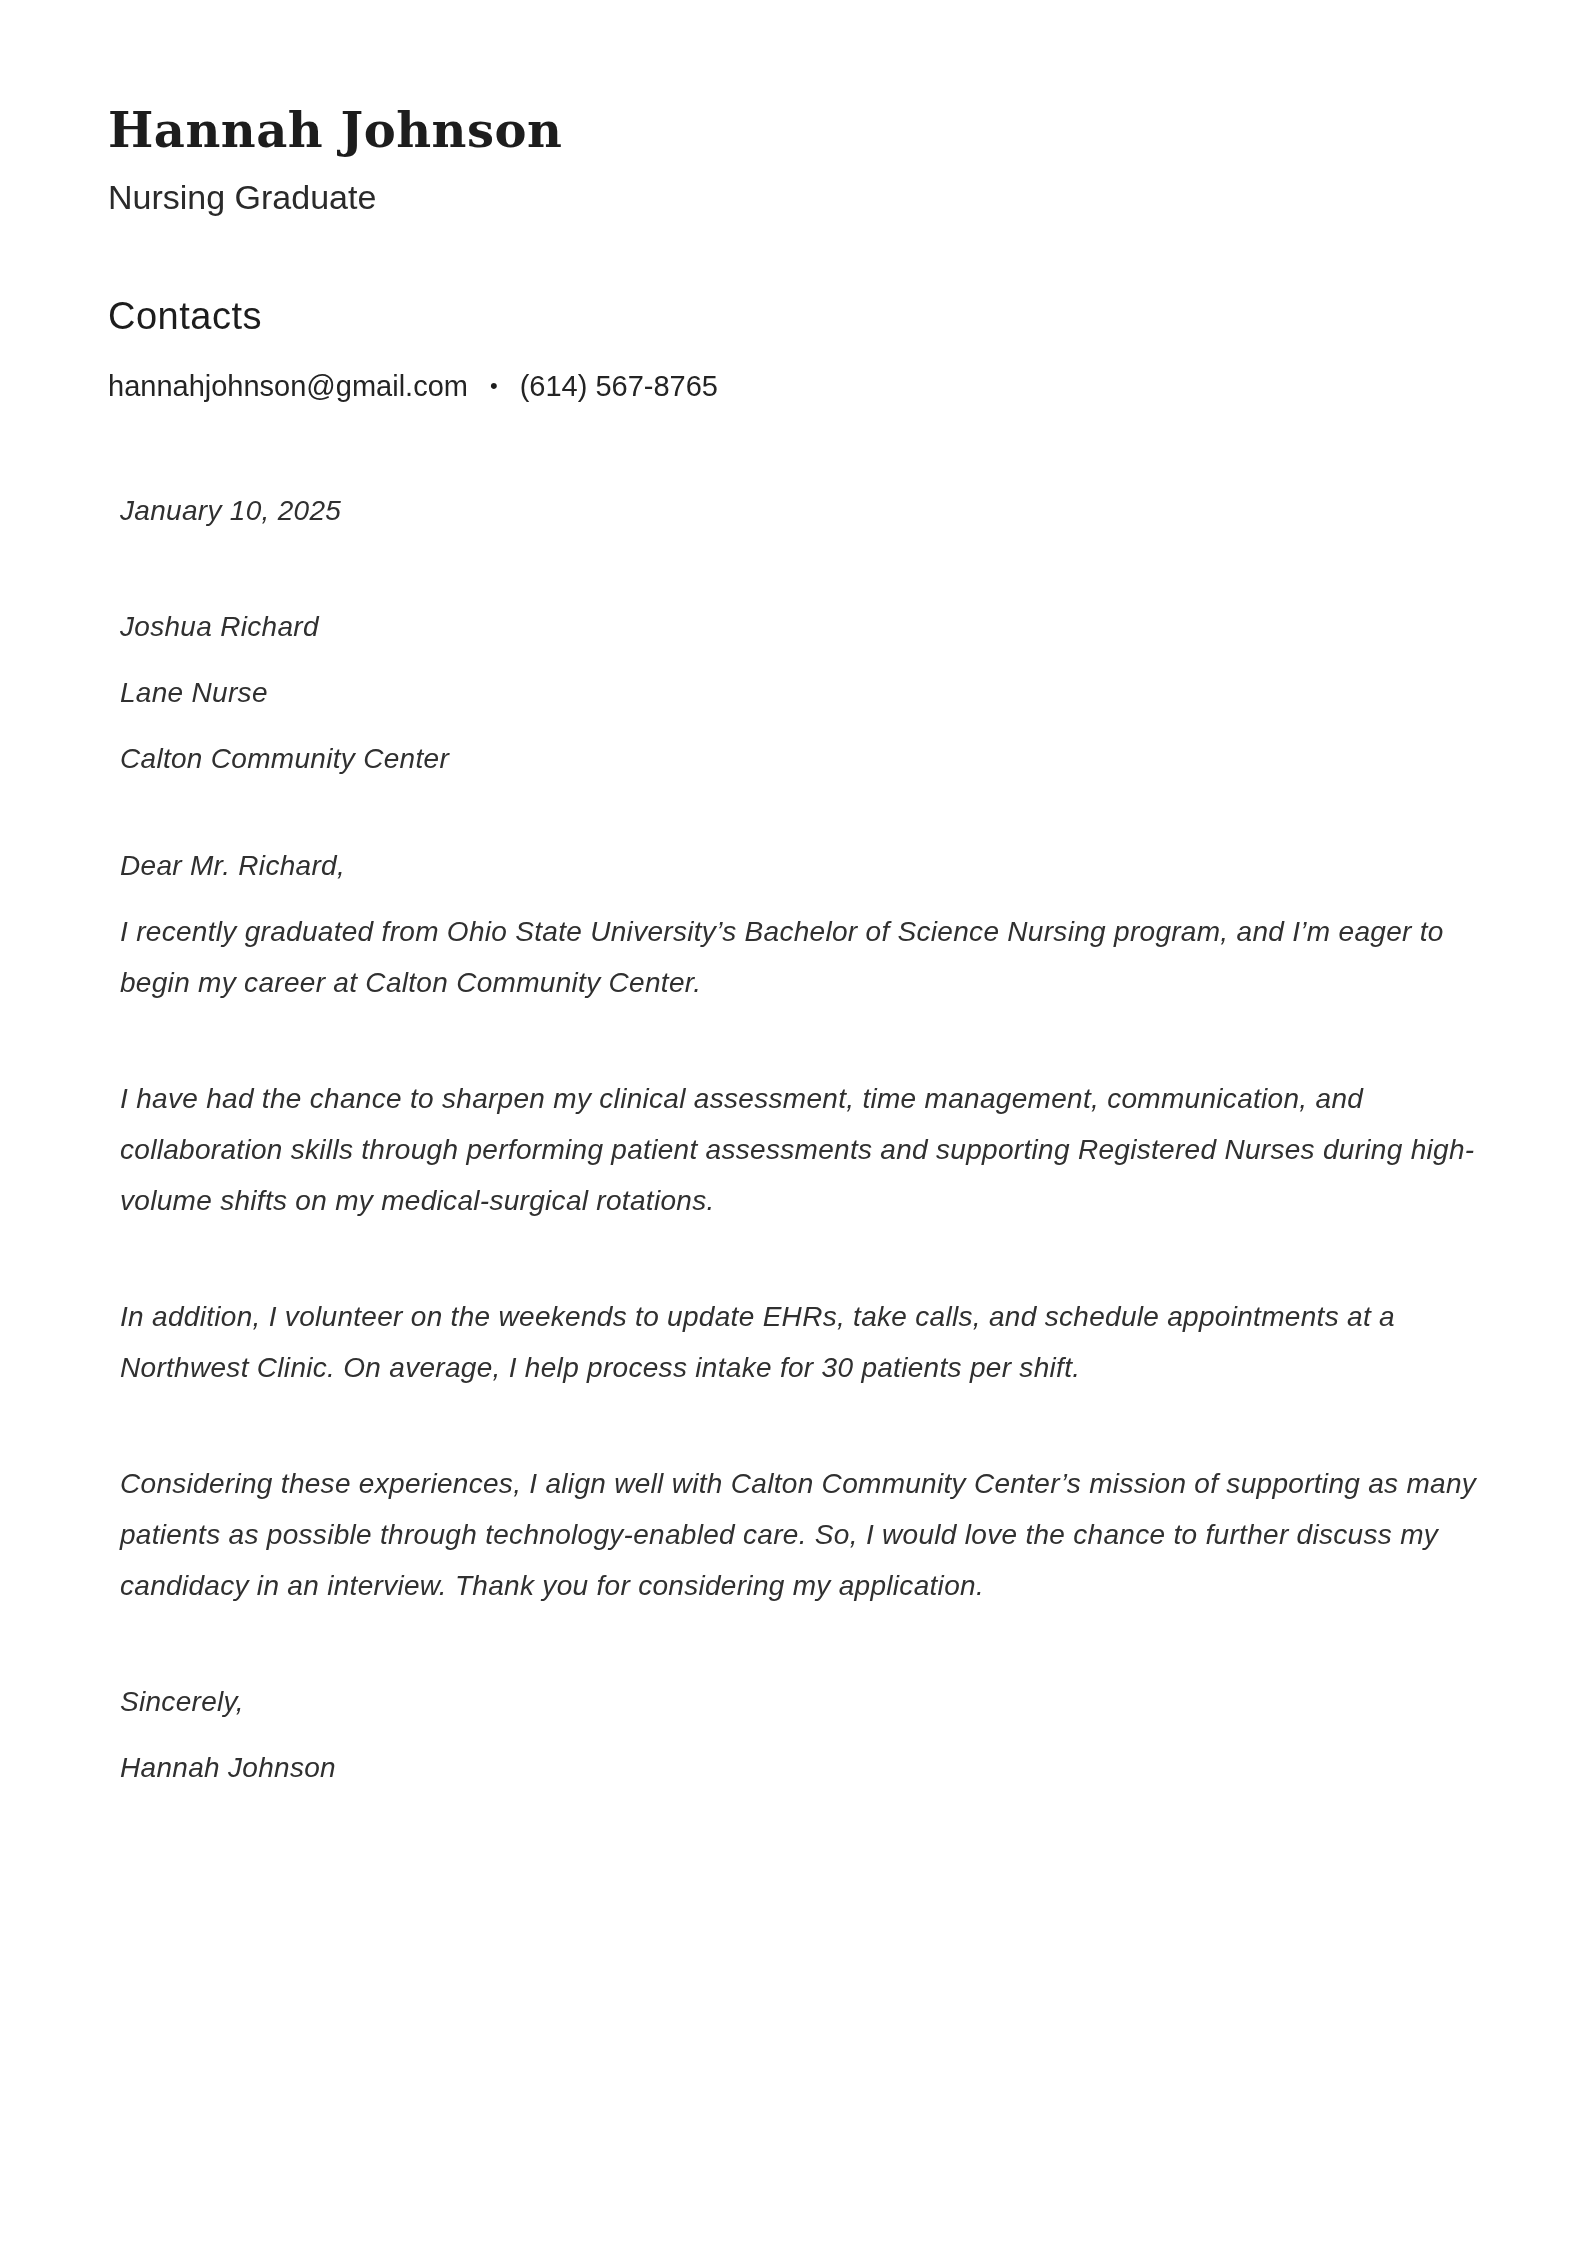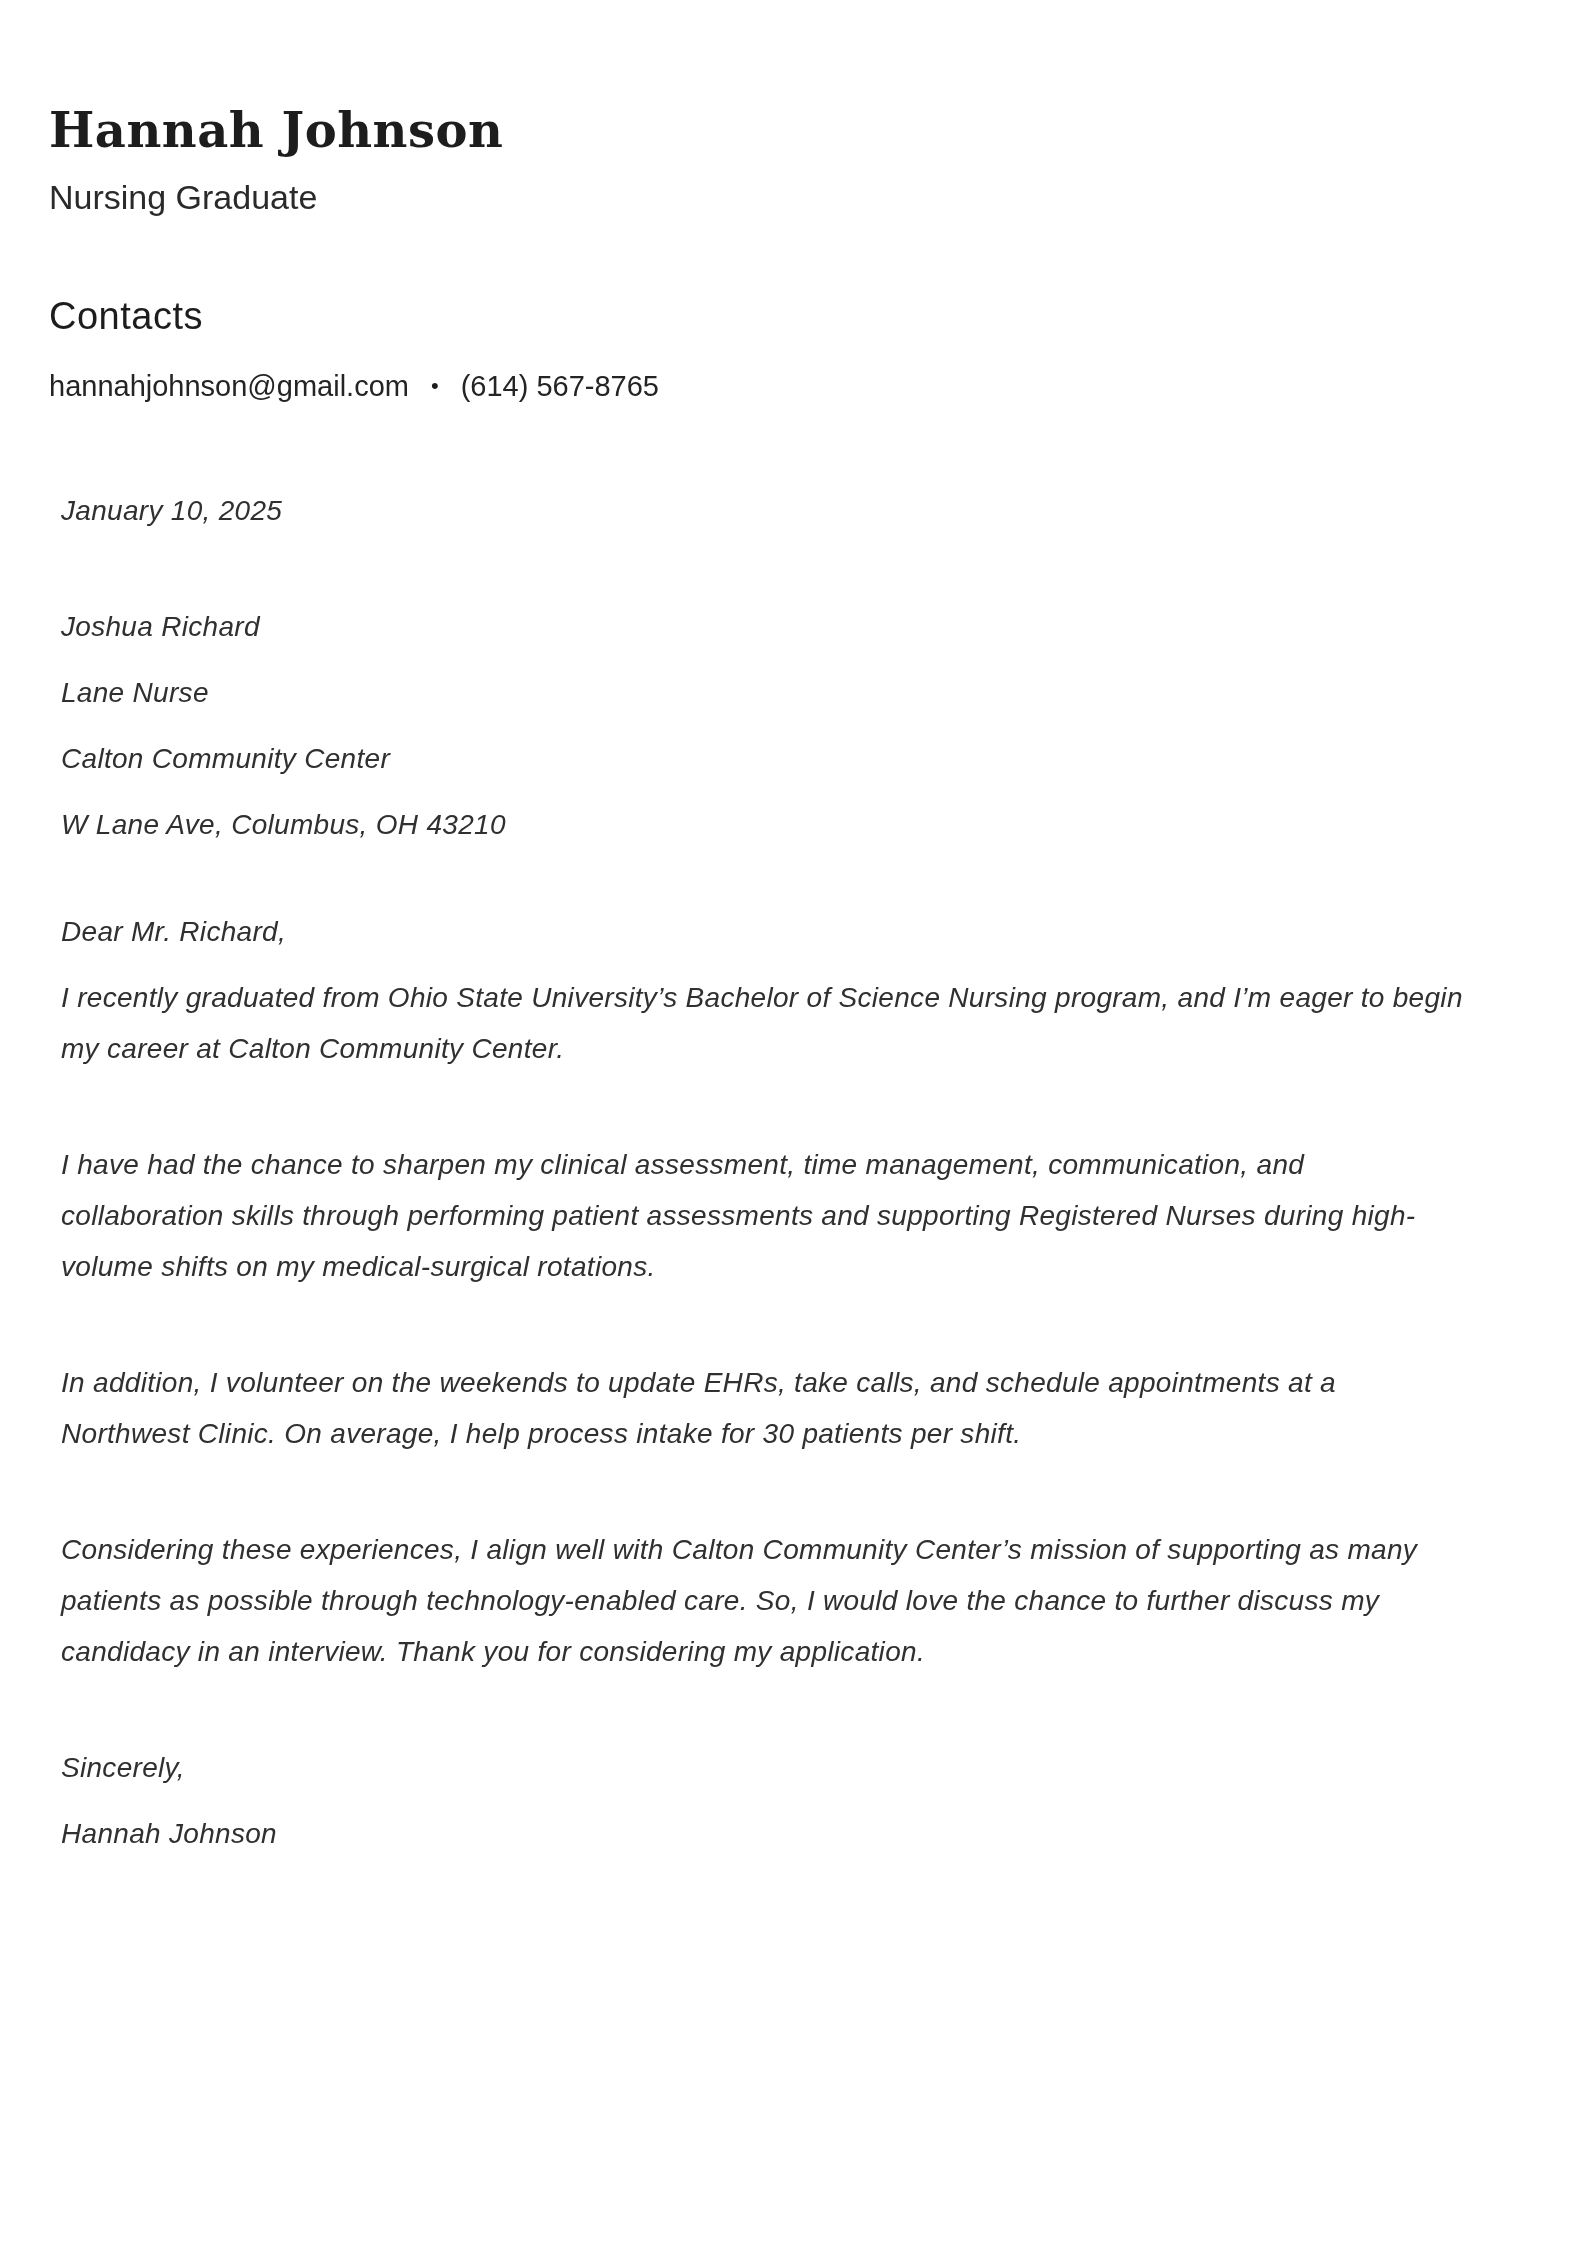--- a/index.html
+++ b/index.html
@@ -8,21 +8,21 @@
     width: 1588px;
     height: 2244px;
     margin: 0 auto;
     background: #ffffff;
     font-family: "Liberation Sans", "DejaVu Sans", sans-serif;
     color: #303030;
   }
   .page {
     width: 100%;
     height: 100%;
-    padding: 100px 85px 0 49px;
+    padding: 100px 85px 0 108px;
     overflow: hidden;
   }
   .name {
     font-family: "DejaVu Serif", "Liberation Serif", serif;
     font-weight: 700;
     font-size: 48px;
     line-height: 60px;
     color: #1d1d1d;
     letter-spacing: 0.5px;
   }
@@ -86,21 +86,20 @@
   </div>
 
   <div class="letter">
 
     <p class="date-line">January 10, 2025</p>
 
     <div class="recipient">
       <p>Joshua Richard</p>
       <p>Lane Nurse</p>
       <p>Calton Community Center</p>
-      <p>W Lane Ave, Columbus, OH 43210</p>
     </div>
 
     <p class="salutation">Dear Mr. Richard,</p>
 
     <p class="para">I recently graduated from Ohio State University’s Bachelor of Science Nursing program, and I’m eager to begin my career at Calton Community Center.</p>
 
     <p class="para">I have had the chance to sharpen my clinical assessment, time management, communication, and collaboration skills through performing patient assessments and supporting Registered Nurses during high-volume shifts on my medical-surgical rotations.</p>
 
     <p class="para">In addition, I volunteer on the weekends to update EHRs, take calls, and schedule appointments at a Northwest Clinic. On average, I help process intake for 30 patients per shift.</p>
 

